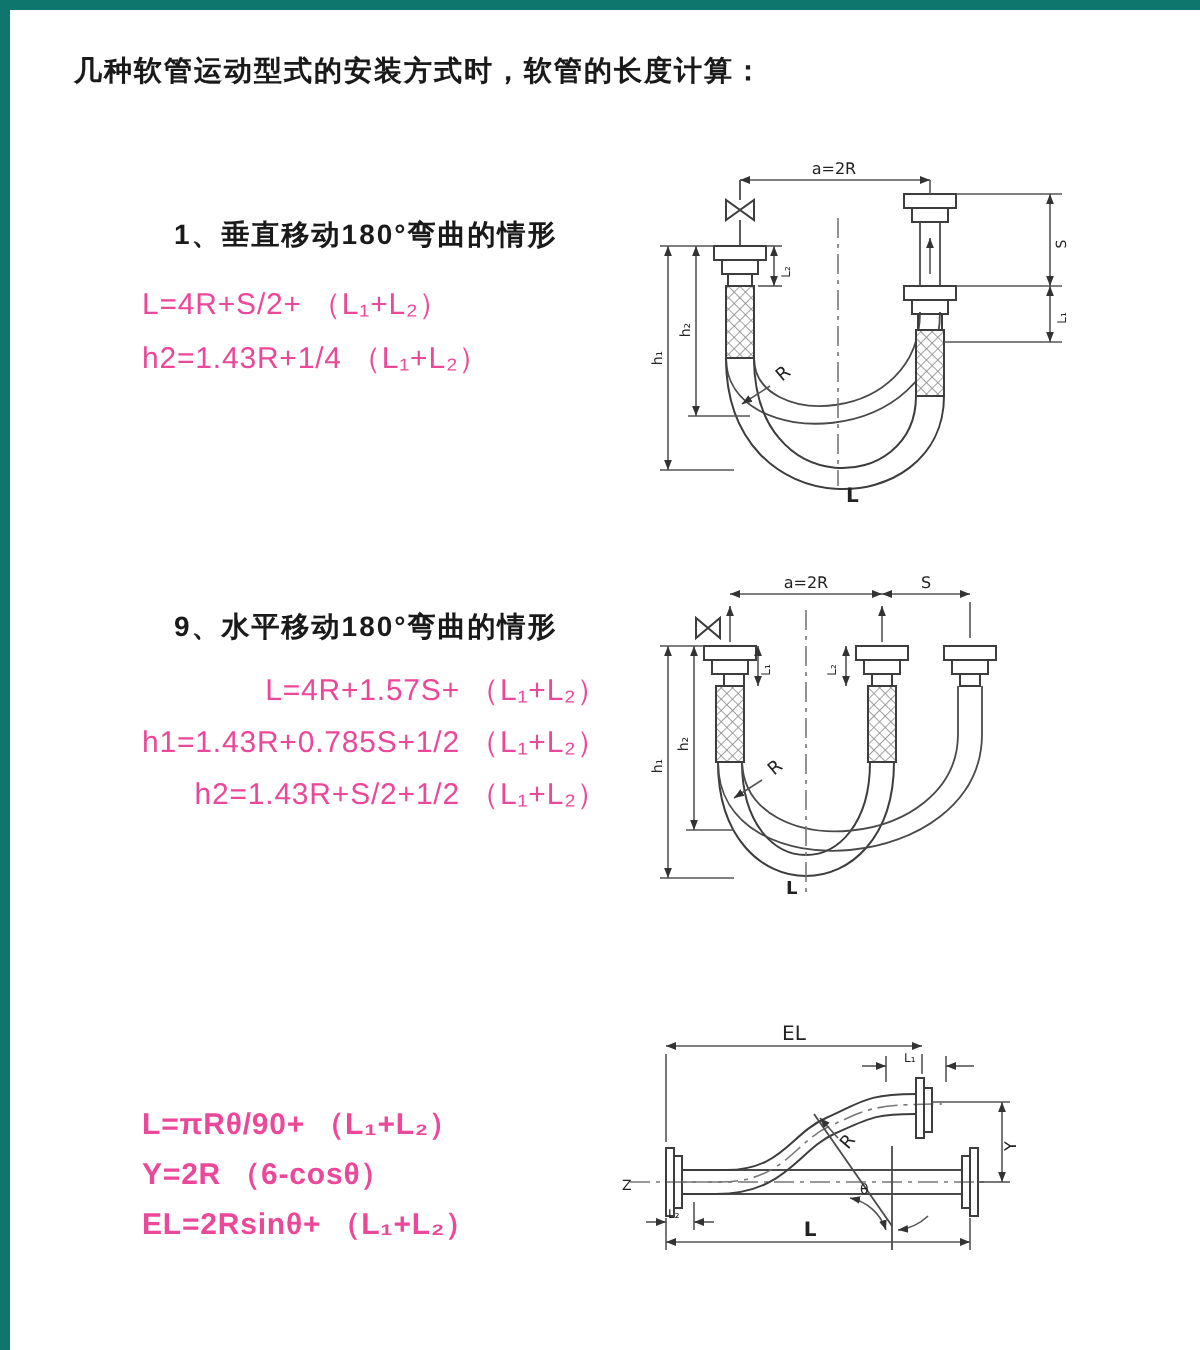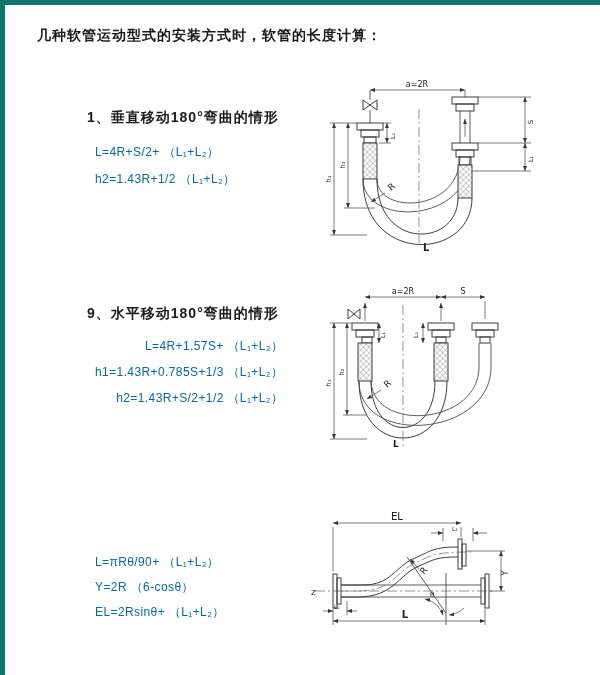--- a/index.html
+++ b/index.html
@@ -5,21 +5,21 @@
   html,body{margin:0;padding:0;background:#f2f2f2;}
   .page{
     position:relative;width:598px;height:673px;margin:0;
     background:#ffffff;border:5px solid #0f766e;overflow:hidden;
     font-family:"Liberation Sans","DejaVu Sans",sans-serif;color:#1a1a1a;
   }
   .title{position:absolute;left:32px;top:22px;font-size:14px;font-weight:bold;letter-spacing:1px;}
   .section{position:absolute;left:44px;}
   .sec-heading{font-size:14px;font-weight:bold;letter-spacing:1px;white-space:nowrap;margin-left:38px;}
   .formulas{position:absolute;left:66px;}
-  .formula{font-size:12px;line-height:27px;letter-spacing:.4px;white-space:nowrap;color:#0369a1;margin-left:24px;}
+  .formula{font-size:15px;line-height:27px;letter-spacing:.4px;white-space:nowrap;color:#ec4899;}
   #f2 .formula{line-height:26px;}
   #f3 .formula{line-height:25px;}
   .diagram{position:absolute;}
   svg{display:block;}
   svg text{font-family:"DejaVu Sans","Liberation Sans",sans-serif;fill:#222;}
   .ln{stroke:#3d3d3d;stroke-width:1;fill:none;}
   .thin{stroke:#4a4a4a;stroke-width:.9;fill:none;}
   .dim{stroke:#555;stroke-width:.8;fill:none;}
   .cl{stroke:#777;stroke-width:.8;fill:none;stroke-dasharray:10 3 2 3;}
   .braid{stroke:#3d3d3d;stroke-width:1;}
@@ -29,33 +29,33 @@
 
 <div class="page">
 
   <div class="title">几种软管运动型式的安装方式时，软管的长度计算：</div>
 
   <div class="section" style="top:104px;">
     <div class="sec-heading">1、垂直移动180°弯曲的情形</div>
   </div>
   <div class="formulas" id="f1" style="top:134px;">
     <div class="formula">L=4R+S/2+ （L₁+L₂）</div>
-    <div class="formula">h2=1.43R+1/2 （L₁+L₂）</div>
+    <div class="formula">h2=1.43R+1/4 （L₁+L₂）</div>
   </div>
 
   <div class="section" style="top:300px;">
     <div class="sec-heading">9、水平移动180°弯曲的情形</div>
   </div>
   <div class="formulas" id="f2" style="top:328px;text-align:right;">
     <div class="formula">L=4R+1.57S+ （L₁+L₂）</div>
-    <div class="formula">h1=1.43R+0.785S+1/3 （L₁+L₂）</div>
+    <div class="formula">h1=1.43R+0.785S+1/2 （L₁+L₂）</div>
     <div class="formula">h2=1.43R+S/2+1/2 （L₁+L₂）</div>
   </div>
 
-  <div class="formulas" id="f3" style="top:545px;">
+  <div class="formulas" id="f3" style="top:545px;font-weight:bold;">
     <div class="formula">L=πRθ/90+ （L₁+L₂）</div>
     <div class="formula">Y=2R （6-cosθ）</div>
     <div class="formula">EL=2Rsinθ+ （L₁+L₂）</div>
   </div>
 
   <div class="diagram" style="left:314px;top:70px;">
   <svg width="276" height="194" viewBox="0 0 276 194">
     <defs>
       <marker id="ah1" viewBox="0 0 10 10" refX="9" refY="5" markerWidth="7" markerHeight="7" orient="auto-start-reverse">
         <path d="M0,1.5 L9,5 L0,8.5 z" fill="#333"></path>

